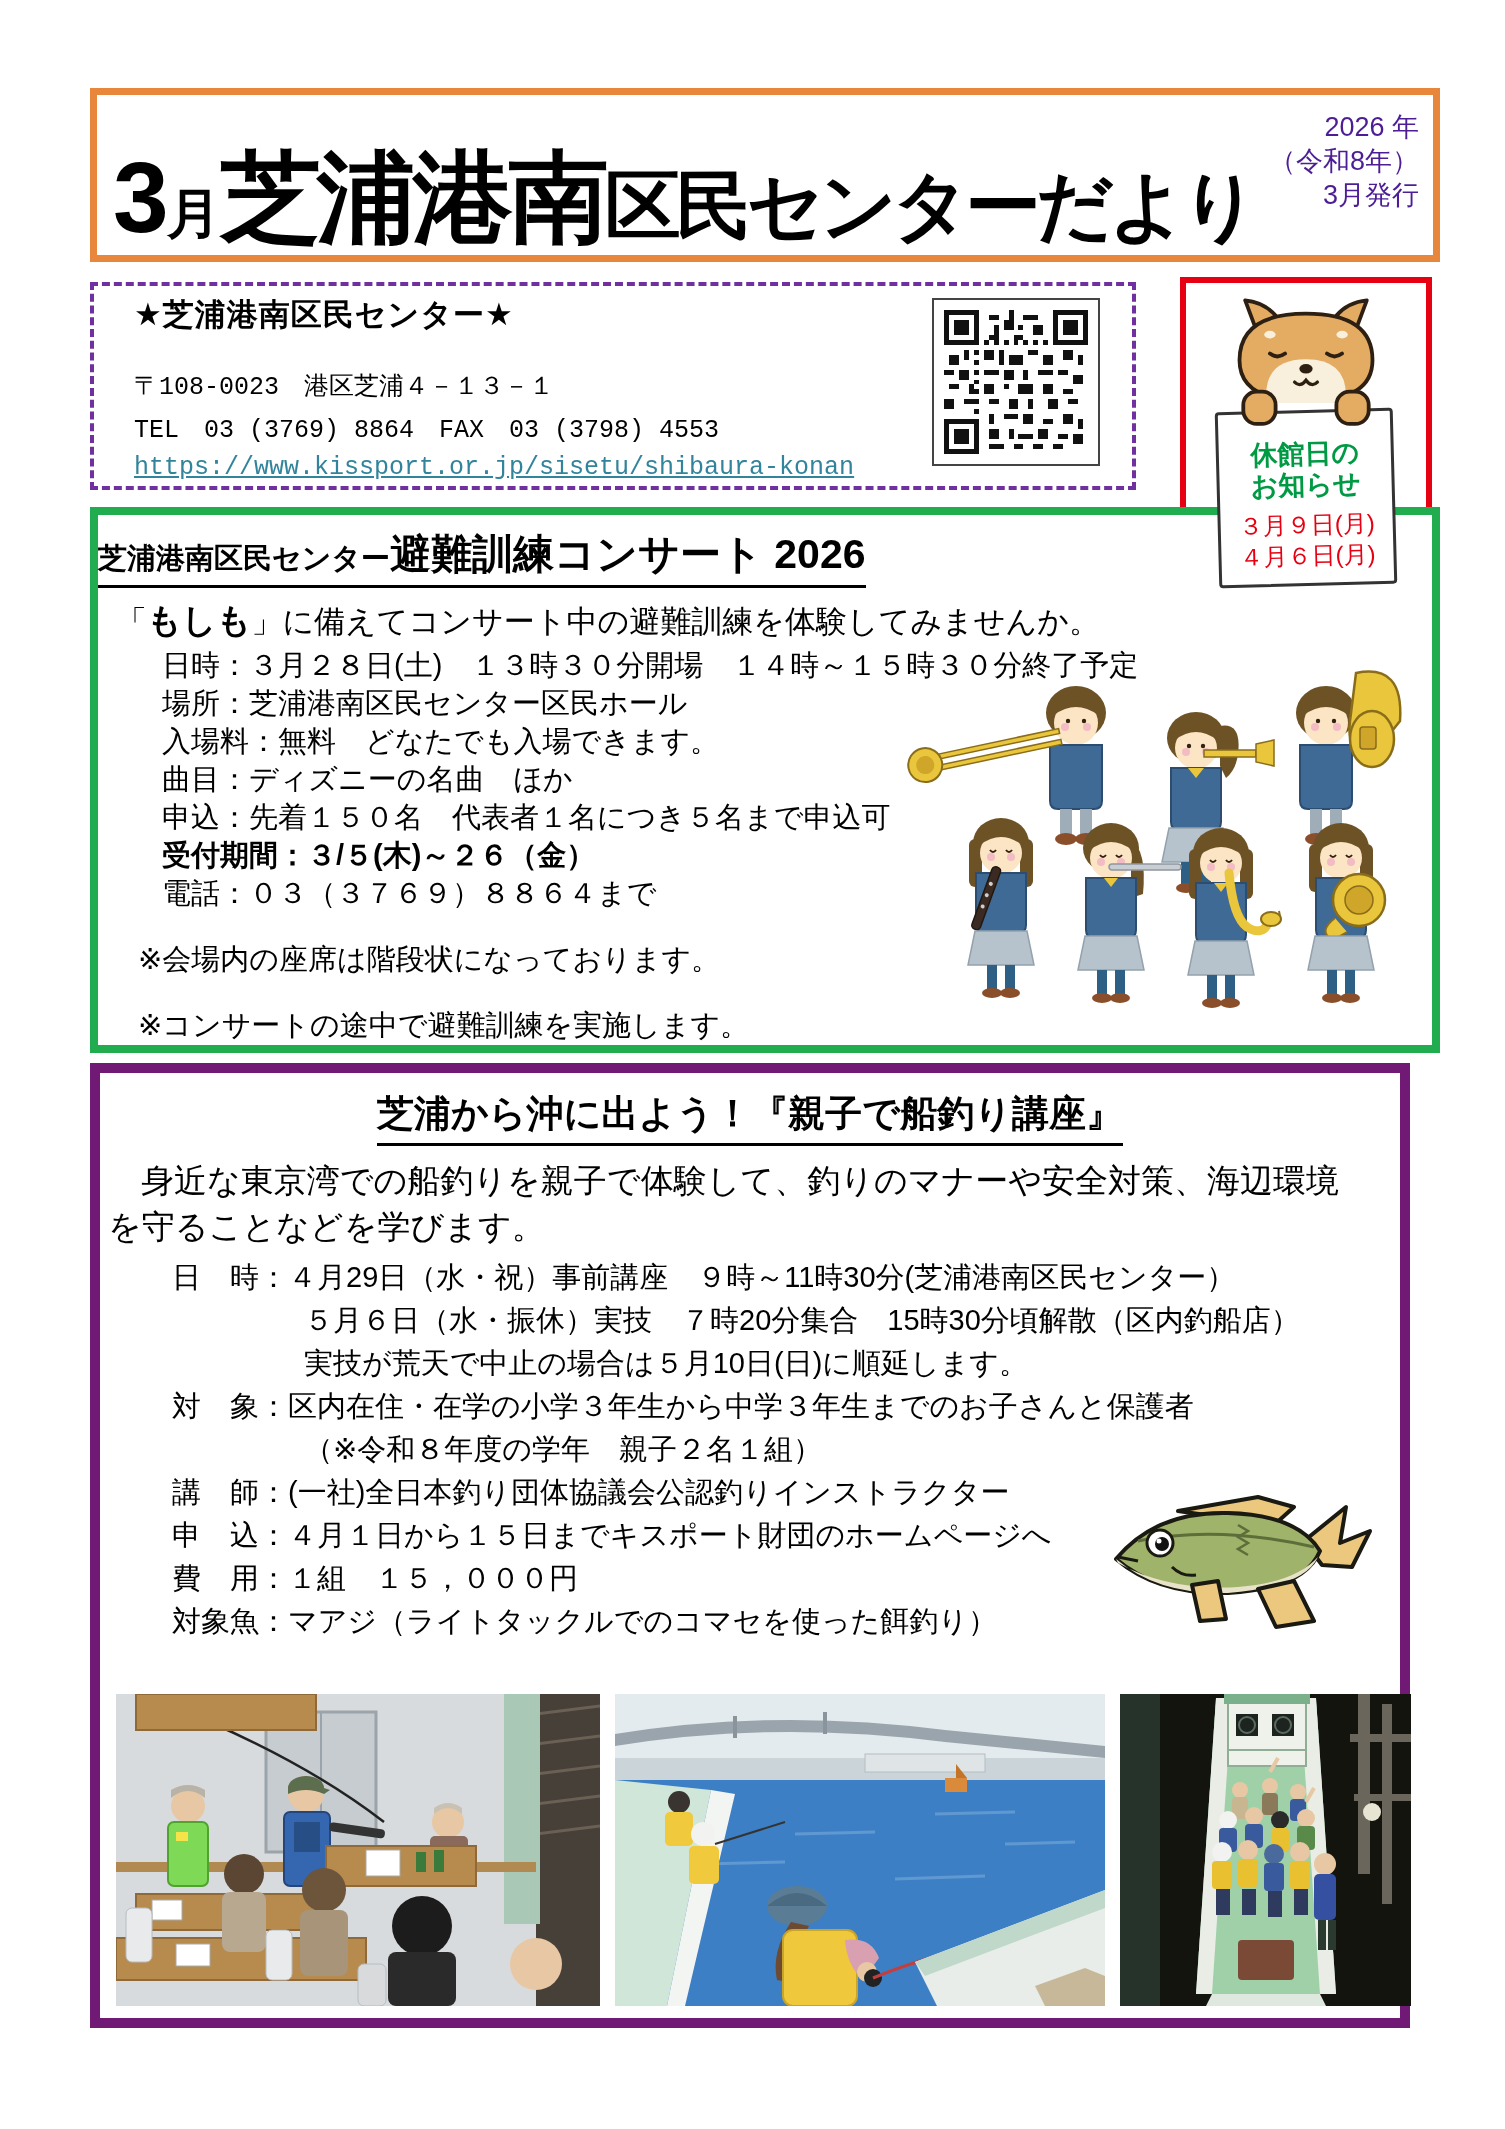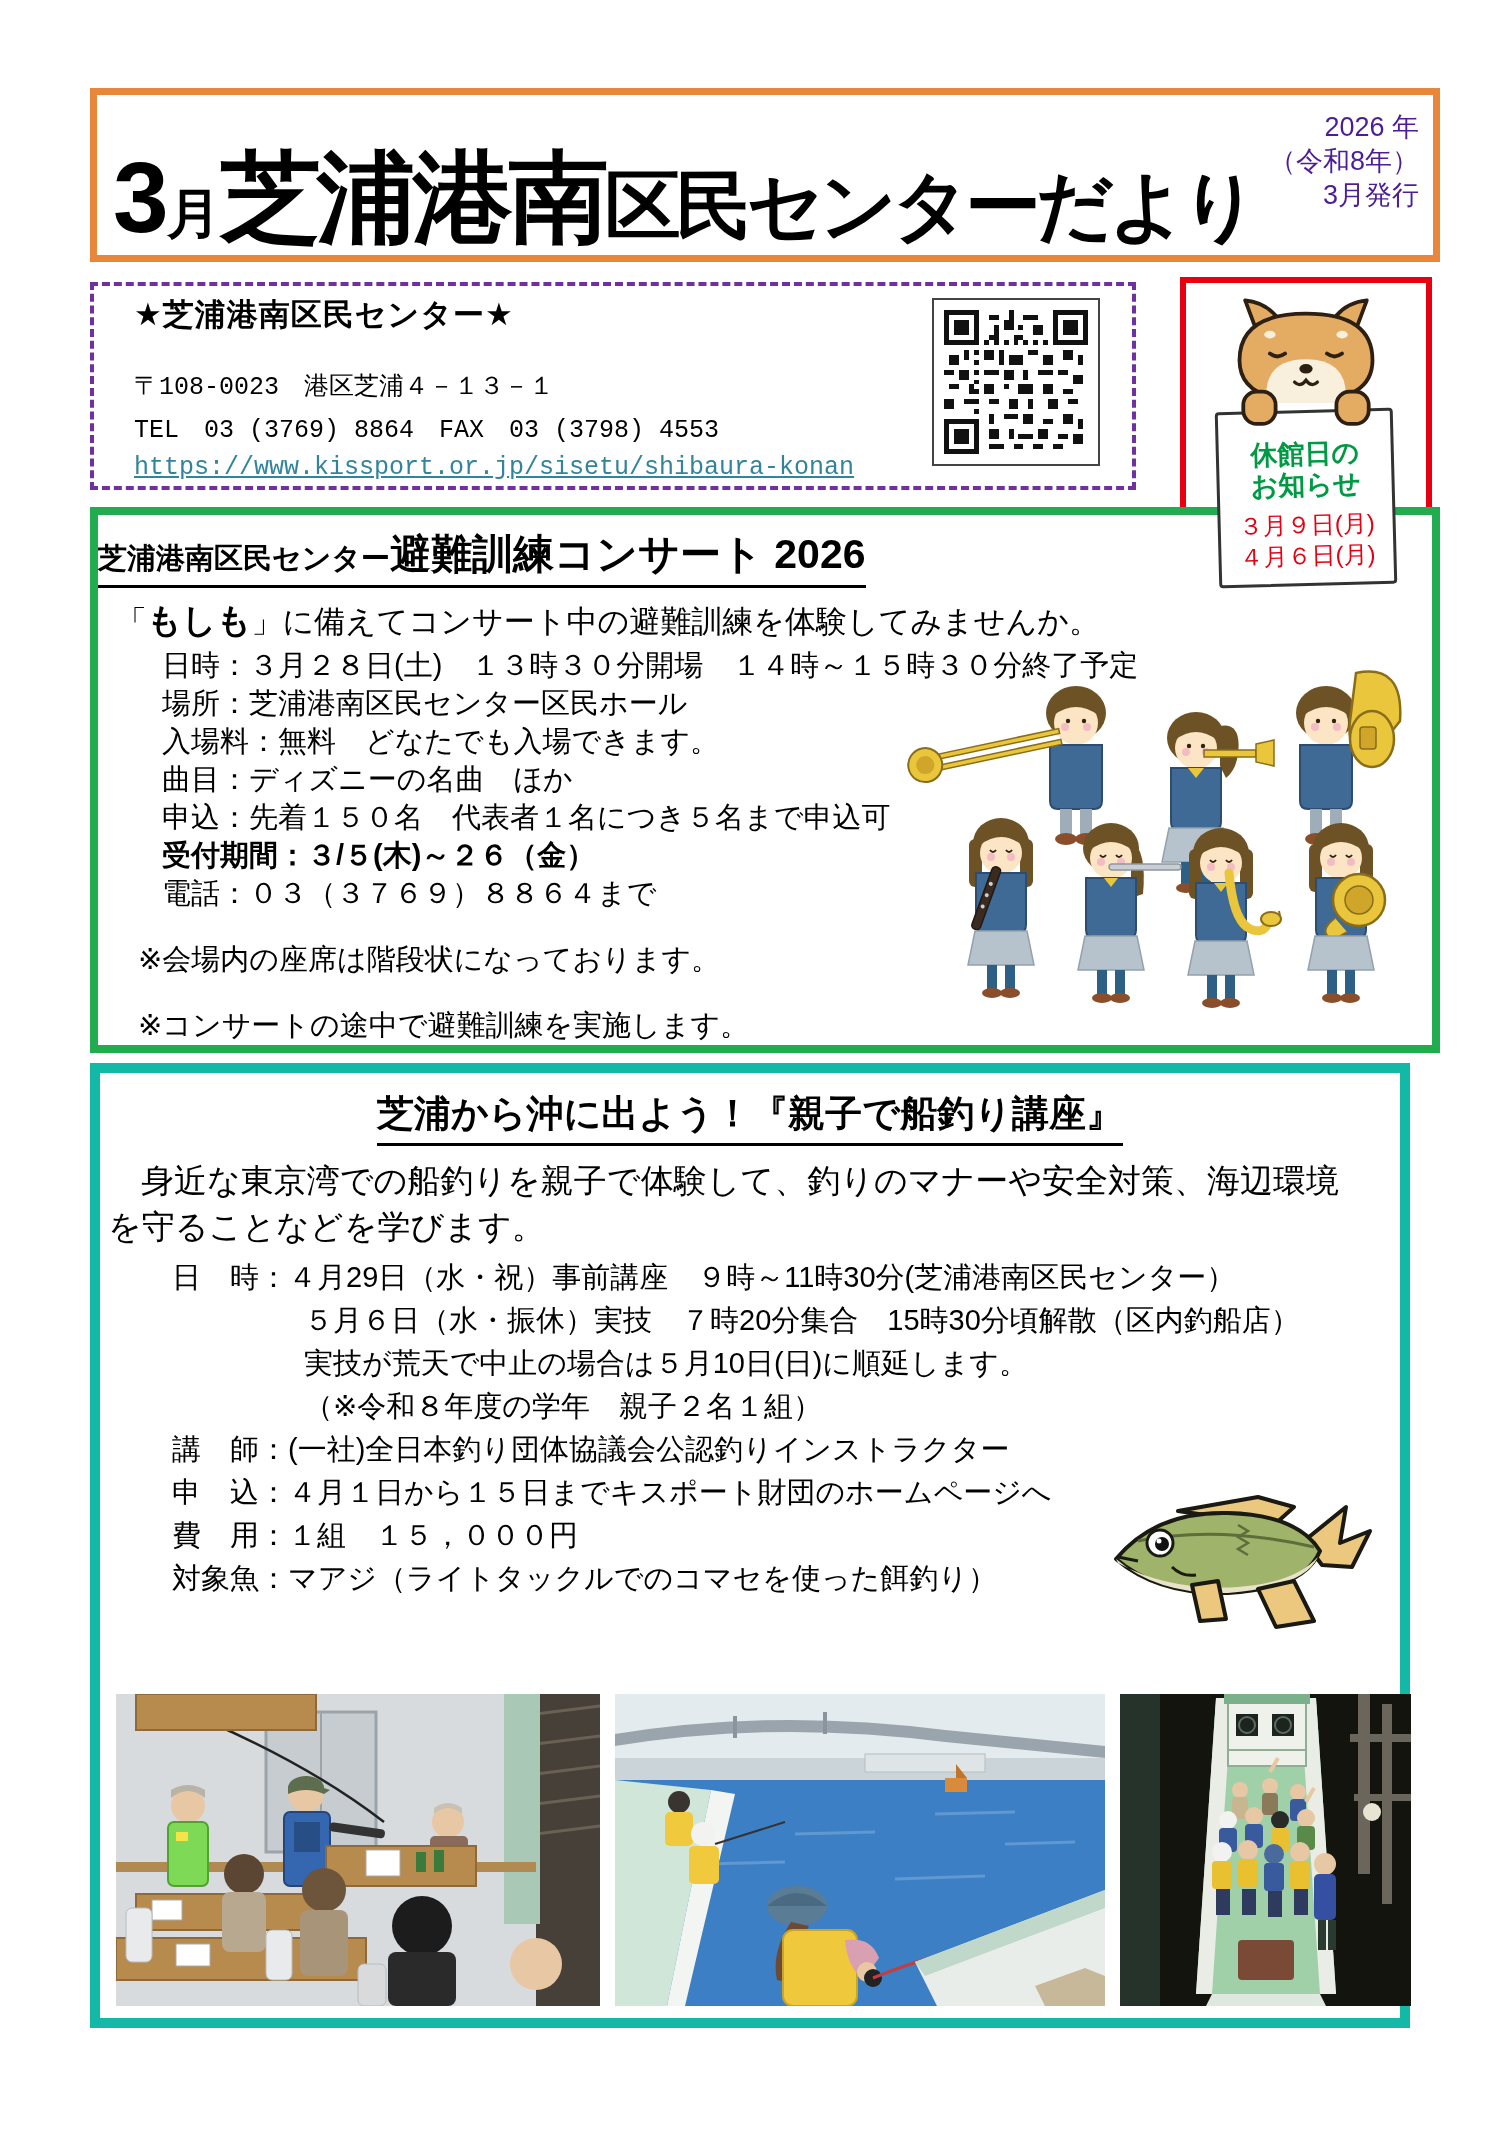--- a/index.html
+++ b/index.html
@@ -48,21 +48,21 @@
   .ct-large { font-size:41px; font-weight:bold; }
   .concert-lead { font-size:31px; margin:10px 0 2px 18px; white-space:nowrap; }
   .lead-bold { font-size:34px; font-weight:bold; }
   .concert-detail { font-size:29px; line-height:38px; margin-left:64px; white-space:nowrap; }
   .concert-detail.bold { font-weight:bold; }
   .concert-note { font-size:29px; line-height:38px; margin-left:40px; white-space:nowrap;margin-top:28px; }
   .band { position:absolute; right:6px; bottom:2px; width:520px; height:382px; }
 
   
   .fishing-box { position:absolute; left:90px; top:1063px; width:1320px; height:965px;
-    border:10px solid #14b8a6; background:#fff; }
+    border:10px solid #701a75; background:#fff; }
   .fishing-title { text-align:center; margin-top:16px; }
   .fishing-title .inner { display:inline-block; border-bottom:3px solid #000; padding-bottom:4px;
     font-size:37px; font-weight:bold; white-space:nowrap; }
   .fishing-intro { font-size:33px; line-height:46px; margin:12px 8px 6px 8px; }
   .fishing-detail { font-size:29px; line-height:43px; margin-left:72px; white-space:nowrap; }
   .fishing-detail.cont { padding-left:132px; }
   .fish { position:absolute; right:22px; top:408px; width:270px; height:175px; }
   .photos { position:absolute; left:16px; bottom:12px; display:flex; gap:15px; }
   .photo { height:312px; background:#ddd; }
   .photo svg { width:100%; height:100%; display:block; }
@@ -373,20 +373,21 @@
     <div class="fishing-title">
       <span class="inner">芝浦から沖に出よう！『親子で船釣り講座』</span>
     </div>
     <div class="fishing-intro">
       <div>　身近な東京湾での船釣りを親子で体験して、釣りのマナーや安全対策、海辺環境</div>
       <div>を守ることなどを学びます。</div>
     </div>
     <div class="fishing-detail">日　時：４月29日（水・祝）事前講座　９時～11時30分(芝浦港南区民センター）</div>
     <div class="fishing-detail cont">５月６日（水・振休）実技　７時20分集合　15時30分頃解散（区内釣船店）</div>
     <div class="fishing-detail cont">実技が荒天で中止の場合は５月10日(日)に順延します。</div>
+    <div class="fishing-detail">対　象：区内在住・在学の小学３年生から中学３年生までのお子さんと保護者</div>
     <div class="fishing-detail cont">（※令和８年度の学年　親子２名１組）</div>
     <div class="fishing-detail">講　師：(一社)全日本釣り団体協議会公認釣りインストラクター</div>
     <div class="fishing-detail">申　込：４月１日から１５日までキスポート財団のホームページへ</div>
     <div class="fishing-detail">費　用：１組　１５，０００円</div>
     <div class="fishing-detail">対象魚：マアジ（ライトタックルでのコマセを使った餌釣り）</div>
 
     <svg class="fish" viewBox="0 0 270 175">
       <g stroke="#1a1a12" stroke-width="4" stroke-linejoin="round">
         <polygon points="196,60 238,26 232,62 262,50 244,86 214,84" fill="#EBC87E"></polygon>
         <path d="M70,30 L150,16 L186,26 L166,44 Z" fill="#EBC87E"></path>

